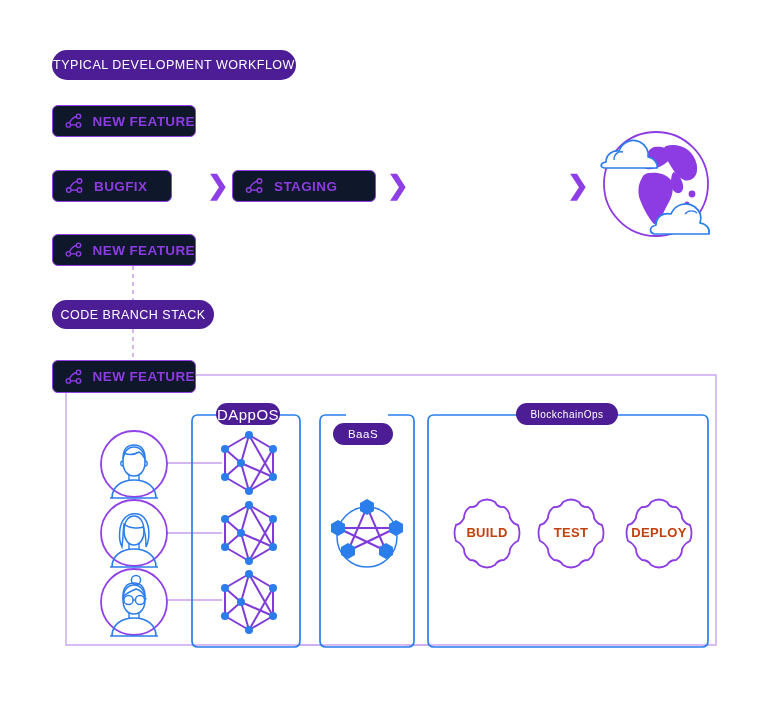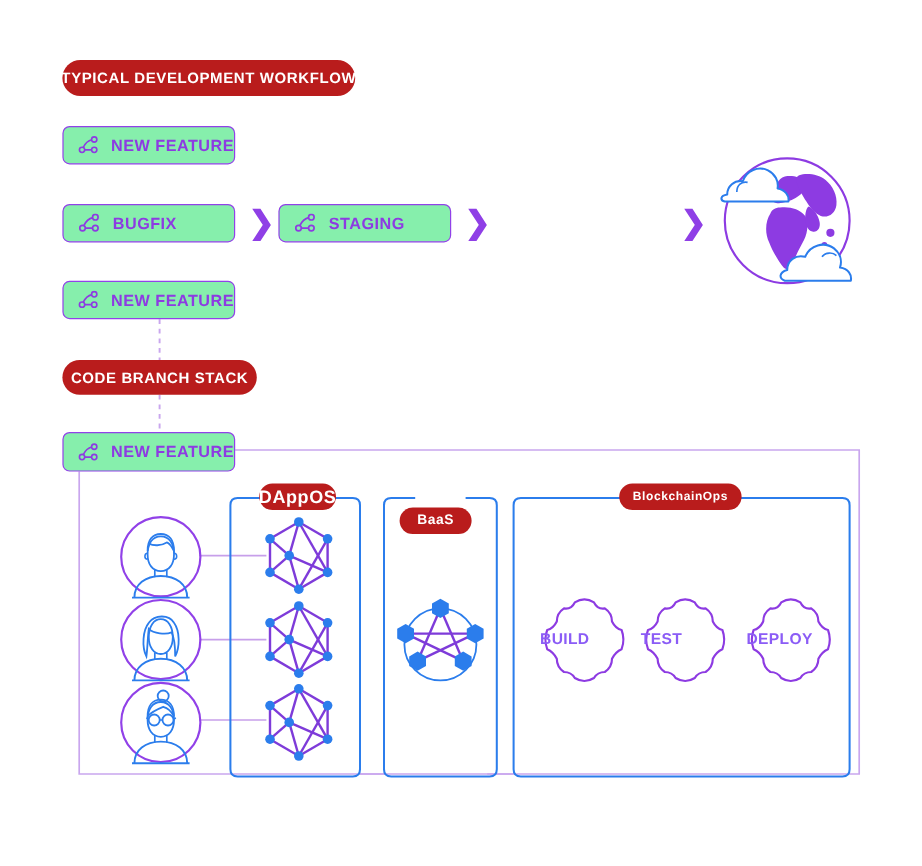--- a/index.html
+++ b/index.html
@@ -15,35 +15,35 @@
     overflow: hidden;
   }
   #stage {
     position: absolute;
     left: 0; top: 0;
     width: 768px;
     height: 722px;
   }
   .pill {
     position: absolute;
-    background: #b91c1c;
+    background: #4c1d95;
     color: #ffffff;
     border-radius: 999px;
-    font-weight: bold;
+    font-weight: normal;
     letter-spacing: 0.5px;
     display: flex;
     align-items: center;
     justify-content: center;
     white-space: nowrap;
   }
   .branch-box {
     position: absolute;
     border: 1.6px solid #9141E8;
     border-radius: 6px;
-    background: #86efac;
+    background: #0f172a;
     display: flex;
     align-items: center;
     box-sizing: border-box;
     padding-left: 12px;
   }
   .branch-box .lbl {
     color: #8D3BE2;
     font-weight: bold;
     font-size: 13.5px;
     letter-spacing: 0.4px;
@@ -59,25 +59,25 @@
   }
   .svg-layer {
     position: absolute;
     left: 0; top: 0;
     width: 768px;
     height: 722px;
     pointer-events: none;
   }
   .gear-label {
     position: absolute;
-    color: #8b5cf6;
+    color: #c2410c;
     font-weight: bold;
     font-size: 13px;
     letter-spacing: 0.3px;
-    text-align: left;
+    text-align: center;
     white-space: nowrap;
   }
 </style>
 </head>
 <body>
 
 <div id="stage">
 
   <svg class="svg-layer" viewBox="0 0 768 722">
 
@@ -102,21 +102,21 @@
     <svg width="20" height="16" viewBox="0 0 22 18">
       <circle cx="16" cy="3.4" r="2.6" fill="none" stroke="#8D3BE2" stroke-width="1.6"></circle>
       <circle cx="4" cy="13.6" r="2.6" fill="none" stroke="#8D3BE2" stroke-width="1.6"></circle>
       <circle cx="16" cy="13.6" r="2.6" fill="none" stroke="#8D3BE2" stroke-width="1.6"></circle>
       <line x1="6.5" y1="13.6" x2="13.4" y2="13.6" stroke="#8D3BE2" stroke-width="1.6"></line>
       <path d="M 5.2 11.2 C 7.5 6.5 11 4.3 13.6 3.7" fill="none" stroke="#8D3BE2" stroke-width="1.6"></path>
     </svg>
     <span class="lbl">NEW FEATURE</span>
   </div>
 
-  <div class="branch-box" style="left:52px; top:170px; width:144px; height:32px;">
+  <div class="branch-box" style="left:52px; top:170px; width:120px; height:32px;">
     <svg width="20" height="16" viewBox="0 0 22 18">
       <circle cx="16" cy="3.4" r="2.6" fill="none" stroke="#8D3BE2" stroke-width="1.6"></circle>
       <circle cx="4" cy="13.6" r="2.6" fill="none" stroke="#8D3BE2" stroke-width="1.6"></circle>
       <circle cx="16" cy="13.6" r="2.6" fill="none" stroke="#8D3BE2" stroke-width="1.6"></circle>
       <line x1="6.5" y1="13.6" x2="13.4" y2="13.6" stroke="#8D3BE2" stroke-width="1.6"></line>
       <path d="M 5.2 11.2 C 7.5 6.5 11 4.3 13.6 3.7" fill="none" stroke="#8D3BE2" stroke-width="1.6"></path>
     </svg>
     <span class="lbl">BUGFIX</span>
   </div>
 

